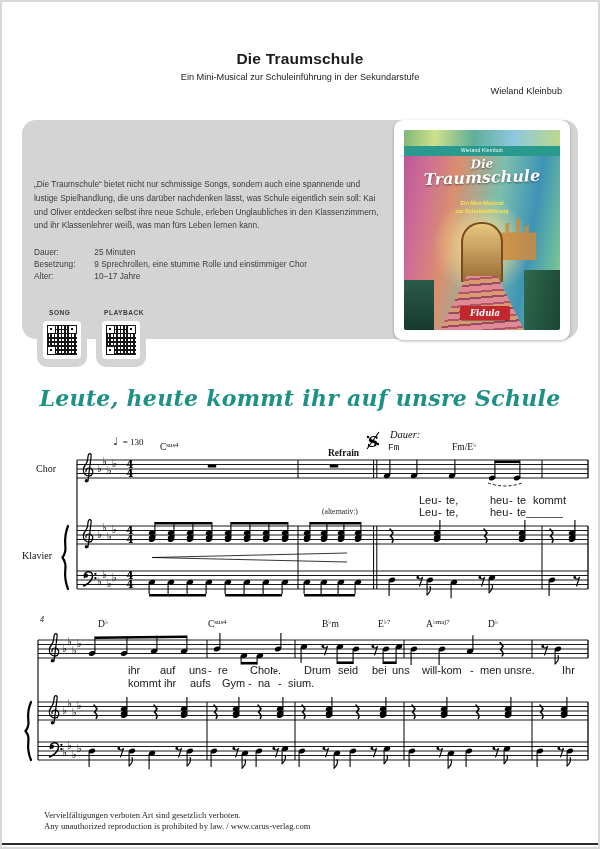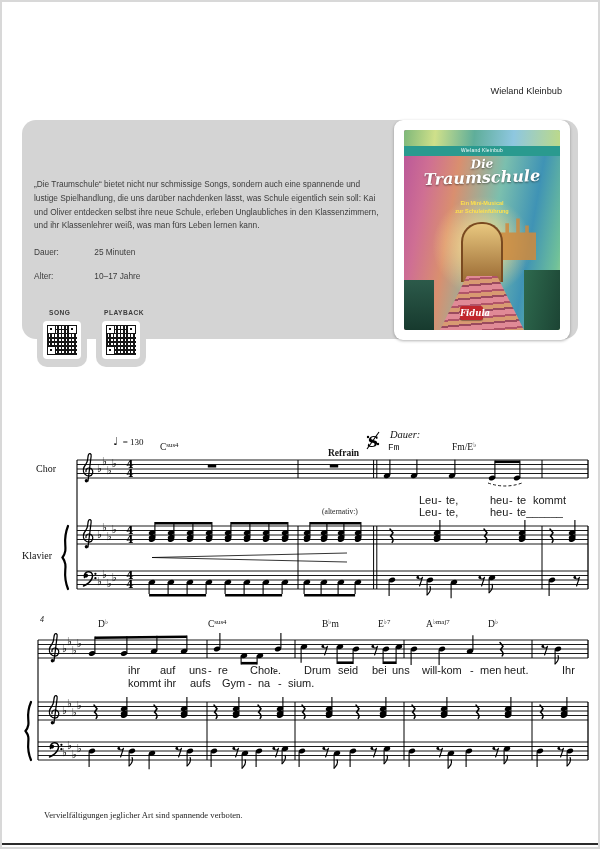--- a/index.html
+++ b/index.html
@@ -44,21 +44,21 @@
   .cover-stairs{position:absolute;left:36px;top:146px;width:84px;height:54px;
      clip-path:polygon(32% 0,68% 0,100% 100%,0 100%);
      background:repeating-linear-gradient(175deg,#e08a96 0 5px,#b05468 5px 7px,#d89a72 7px 11px,#9a4a5e 11px 13px);}
   .cover-booksL{position:absolute;left:0;top:150px;width:30px;height:50px;background:linear-gradient(#2c5a4a,#173a2e);}
   .cover-booksR{position:absolute;left:120px;top:140px;width:36px;height:60px;background:linear-gradient(100deg,#2e6a4e,#1c4434);}
   .cover-t1{position:absolute;left:0;width:156px;top:27px;text-align:center;font-family:"DejaVu Serif",serif;
      font-style:italic;font-weight:bold;font-size:12px;color:#fff;text-shadow:0 1px 2px rgba(0,0,0,.5);transform:rotate(-2deg);}
   .cover-t2{position:absolute;left:0;width:156px;top:38px;text-align:center;font-family:"DejaVu Serif",serif;
      font-style:italic;font-weight:bold;font-size:16px;color:#fff;text-shadow:0 1px 2px rgba(0,0,0,.5);transform:rotate(-2deg);}
   .cover-sub{position:absolute;left:0;width:156px;text-align:center;font-size:5.5px;font-weight:bold;color:#ffe14d;}
-  .cover-fidula{position:absolute;left:56px;top:176px;width:23px;height:14px;background:#c1272d;border-radius:2.5px;
+  .cover-fidula{position:absolute;left:56px;top:176px;width:50px;height:14px;background:#c1272d;border-radius:2.5px;
      color:#fff;font-family:"DejaVu Serif",serif;font-style:italic;font-weight:bold;font-size:8.5px;
      text-align:center;line-height:14px;box-shadow:0 1px 1px rgba(0,0,0,.35);}
   
   .song-title{left:0;right:0;top:383px;text-align:center;font-family:"DejaVu Serif",serif;font-style:italic;
      font-weight:bold;font-size:22px;color:#1e9187;letter-spacing:.3px;}
   .part-label{font-size:10px;font-family:"Liberation Serif",serif;color:#111;}
   .tempo{left:111px;top:429px;color:#111;}
   .tempo .glyph{font-family:"DejaVu Sans",sans-serif;font-size:11px;}
   .tempo .val{font-family:"Liberation Serif",serif;font-size:9px;margin-top:15px;}
   .refrain{left:326px;top:446px;font-family:"Liberation Serif",serif;font-weight:bold;font-size:9.5px;color:#111;}
@@ -73,27 +73,33 @@
   
   .footer-line{left:42px;font-family:"Liberation Serif",serif;font-size:8.6px;color:#1d1d1d;}
   .bottom-rule{left:0;top:841px;width:100%;height:2.2px;background:#2b2b2b;}
   svg{position:absolute;}
 </style>
 </head>
 <body>
 
 <div class="page">
 
+  <div class="abs doc-title">Die Traumschule</div>
+  <div class="abs doc-subtitle">Ein Mini-Musical zur Schuleinführung in der Sekundarstufe</div>
   <div class="abs doc-author">Wieland Kleinbub</div>
 
   <div class="abs info-box"></div>
   <div class="abs info-desc">„Die Traumschule“ bietet nicht nur schmissige Songs, sondern auch eine spannende und lustige Spielhandlung, die uns darüber nachdenken lässt, was Schule eigentlich sein soll: Kai und Oliver entdecken selbst ihre neue Schule, erleben Unglaubliches in den Klassenzimmern, und ihr Klassenlehrer weiß, was man fürs Leben lernen kann.</div>
   <div class="abs detail-row" style="top:245px;">
     <span class="detail-label">Dauer:</span>
     <span>25 Minuten</span>
+  </div>
+  <div class="abs detail-row" style="top:257px;">
+    <span class="detail-label">Besetzung:</span>
+    <span>9 Sprechrollen, eine stumme Rolle und einstimmiger Chor</span>
   </div>
   <div class="abs detail-row" style="top:269px;">
     <span class="detail-label">Alter:</span>
     <span>10–17 Jahre</span>
   </div>
 
   <div class="abs qr-label" style="left:47px;top:307px;">SONG</div>
   <div class="abs qr-label" style="left:102px;top:307px;">PLAYBACK</div>
   <div class="abs qr-tab" style="left:35px;top:335px;"></div>
   <div class="abs qr-tab" style="left:94px;top:335px;"></div>
@@ -121,20 +127,21 @@
       <div class="cover-door"></div>
       <div class="cover-stairs"></div>
       <div class="cover-t1">Die</div>
       <div class="cover-t2">Traumschule</div>
       <div class="cover-sub" style="top:70px;">Ein Mini-Musical</div>
       <div class="cover-sub" style="top:78px;">zur Schuleinführung</div>
       <div class="cover-fidula">Fidula</div>
     </div>
   </div>
 
+  <div class="abs song-title">Leute, heute kommt ihr auf unsre Schule</div>
 
   <svg id="svg1" width="600" height="182" style="left:0;top:428px;">
       <line x1="75" y1="30" x2="586" y2="30" stroke="#000" stroke-width="0.9"></line>
       <line x1="75" y1="34.5" x2="586" y2="34.5" stroke="#000" stroke-width="0.9"></line>
       <line x1="75" y1="39" x2="586" y2="39" stroke="#000" stroke-width="0.9"></line>
       <line x1="75" y1="43.5" x2="586" y2="43.5" stroke="#000" stroke-width="0.9"></line>
       <line x1="75" y1="48" x2="586" y2="48" stroke="#000" stroke-width="0.9"></line>
       <line x1="75" y1="96" x2="586" y2="96" stroke="#000" stroke-width="0.9"></line>
       <line x1="75" y1="100.5" x2="586" y2="100.5" stroke="#000" stroke-width="0.9"></line>
       <line x1="75" y1="105" x2="586" y2="105" stroke="#000" stroke-width="0.9"></line>
@@ -571,29 +578,30 @@
       <span class="syl" style="left: 208px;">Chor</span>
       <span class="syl" style="left: 232px;">-</span>
       <span class="syl" style="left: 228px; font-family: Liberation Serif, serif;">le.</span>
       <span class="syl" style="left: 262px;">Drum</span>
       <span class="syl" style="left: 296px;">seid</span>
       <span class="syl" style="left: 330px;">bei</span>
       <span class="syl" style="left: 350px;">uns</span>
       <span class="syl" style="left: 380px;">will-kom</span>
       <span class="syl" style="left: 428px;">-</span>
       <span class="syl" style="left: 438px;">men</span>
-      <span class="syl" style="left: 462px;">heut.</span>
+      <span class="syl" style="left: 462px;">unsre.</span>
       <span class="syl" style="left: 520px;">Ihr</span>
     </div>
   <div class="abs lyric-row" style="top:675px;">
       <span class="syl" style="left: 86px;">kommt</span>
       <span class="syl" style="left: 122px;">ihr</span>
       <span class="syl" style="left: 148px;">aufs</span>
       <span class="syl" style="left: 180px;">Gym</span>
       <span class="syl" style="left: 206px;">-</span>
       <span class="syl" style="left: 216px;">na</span>
       <span class="syl" style="left: 236px;">-</span>
       <span class="syl" style="left: 246px;">sium.</span>
     </div>
 
-  <div class="abs footer-line" style="top:808px;">Vervielfältigungen jeglicher Art sind spannende verboten.</div>
+  <div class="abs footer-line" style="top:808px;">Vervielfältigungen verboten Art sind gesetzlich verboten.</div>
+  <div class="abs footer-line" style="top:819px;">Any unauthorized reproduction is prohibited by law. / www.carus-verlag.com</div>
   <div class="abs bottom-rule"></div>
 </div>
 
 </body></html>

